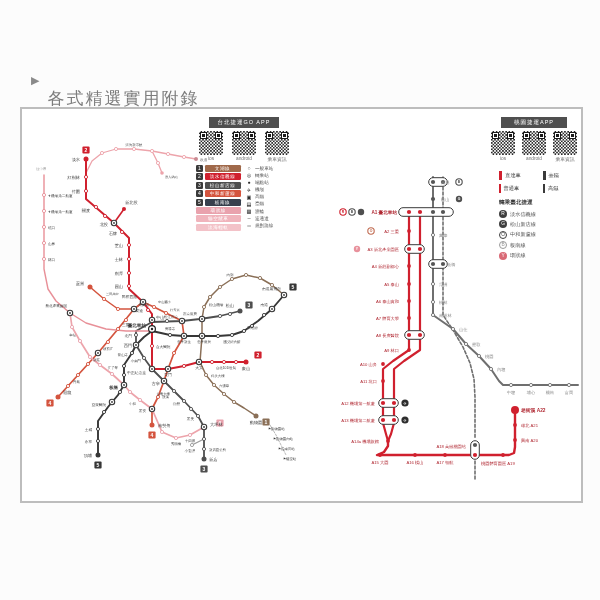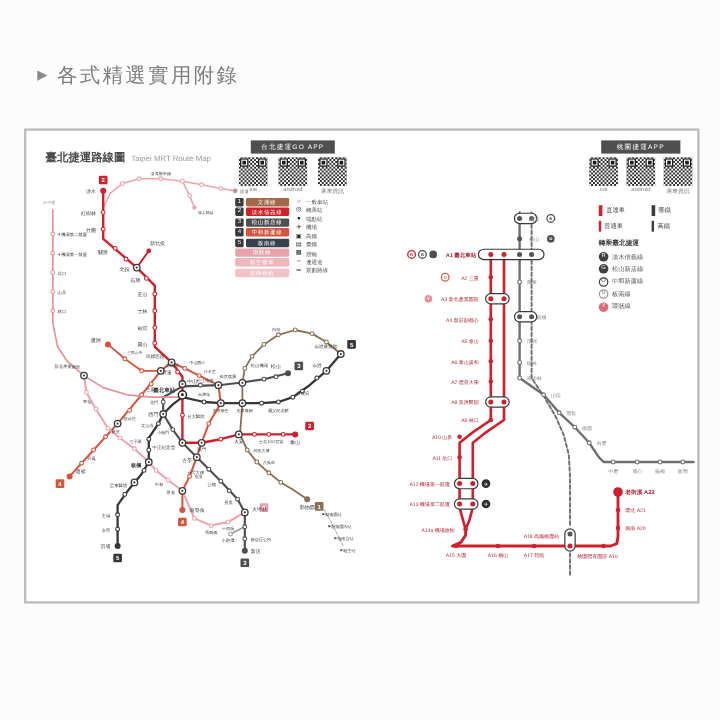--- a/index.html
+++ b/index.html
@@ -1,20 +1,20 @@
 <!DOCTYPE html>
 <html><head>
 <meta charset="utf-8">
 <style>
   html,body{margin:0;padding:0;background:#fcfcfc;}
   .canvas{position:relative;width:600px;height:600px;background:#fcfcfc;overflow:hidden;
           font-family:"Liberation Sans","DejaVu Sans",sans-serif;}
   .hdr{position:absolute;left:31px;top:51px;display:flex;align-items:center;gap:8px;}
   .tri{font-size:11px;color:#8a8a8a;}
-  .hdr-t{font-size:17px;letter-spacing:2px;color:#7d7d7d;}
+  .hdr-t{font-size:17px;letter-spacing:2px;color:#7d7d7d;margin-top:36px;}
   .page{position:absolute;left:20px;top:107px;width:563px;height:396px;background:#fff;
         border:2px solid #bdbdbd;box-sizing:border-box;}
   .mtitle{position:absolute;display:flex;align-items:baseline;gap:5px;white-space:nowrap;}
   .mtitle .zh{font-weight:bold;color:#4a4a4a;}
   .mtitle .en{color:#9a9a9a;}
   .mtitle.tl{left:16px;top:16px;} .mtitle.tl .zh{font-size:9.5px;} .mtitle.tl .en{font-size:6.5px;}
   .mtitle.tr{left:313px;top:16px;} .mtitle.tr .zh{font-size:8.5px;} .mtitle.tr .en{font-size:5px;}
   .qr{position:absolute;width:94px;}
   #qr-left{left:175px;top:8px;} #qr-right{left:467px;top:8px;width:90px;}
   .qhead{background:#4f4f4f;color:#fff;font-size:5.5px;text-align:center;padding:2px 0;
@@ -61,24 +61,20 @@
 
 <div class="canvas">
 
   <div class="hdr">
     <span class="tri">▶</span>
     <span class="hdr-t">各式精選實用附錄</span>
   </div>
 
   <div class="page">
 
-    <div class="mtitle tl">
-      <span class="zh">臺北捷運路線圖</span>
-      <span class="en">Taipei MRT Route Map</span>
-    </div>
 
     <div class="qr" id="qr-left">
       <div class="qhead">台北捷運GO APP</div>
       <div class="qrow">
           <div class="qitem">
             <div class="qbox"></div>
             <div class="qlabel">ios</div>
           </div>
           <div class="qitem">
             <div class="qbox"></div>

